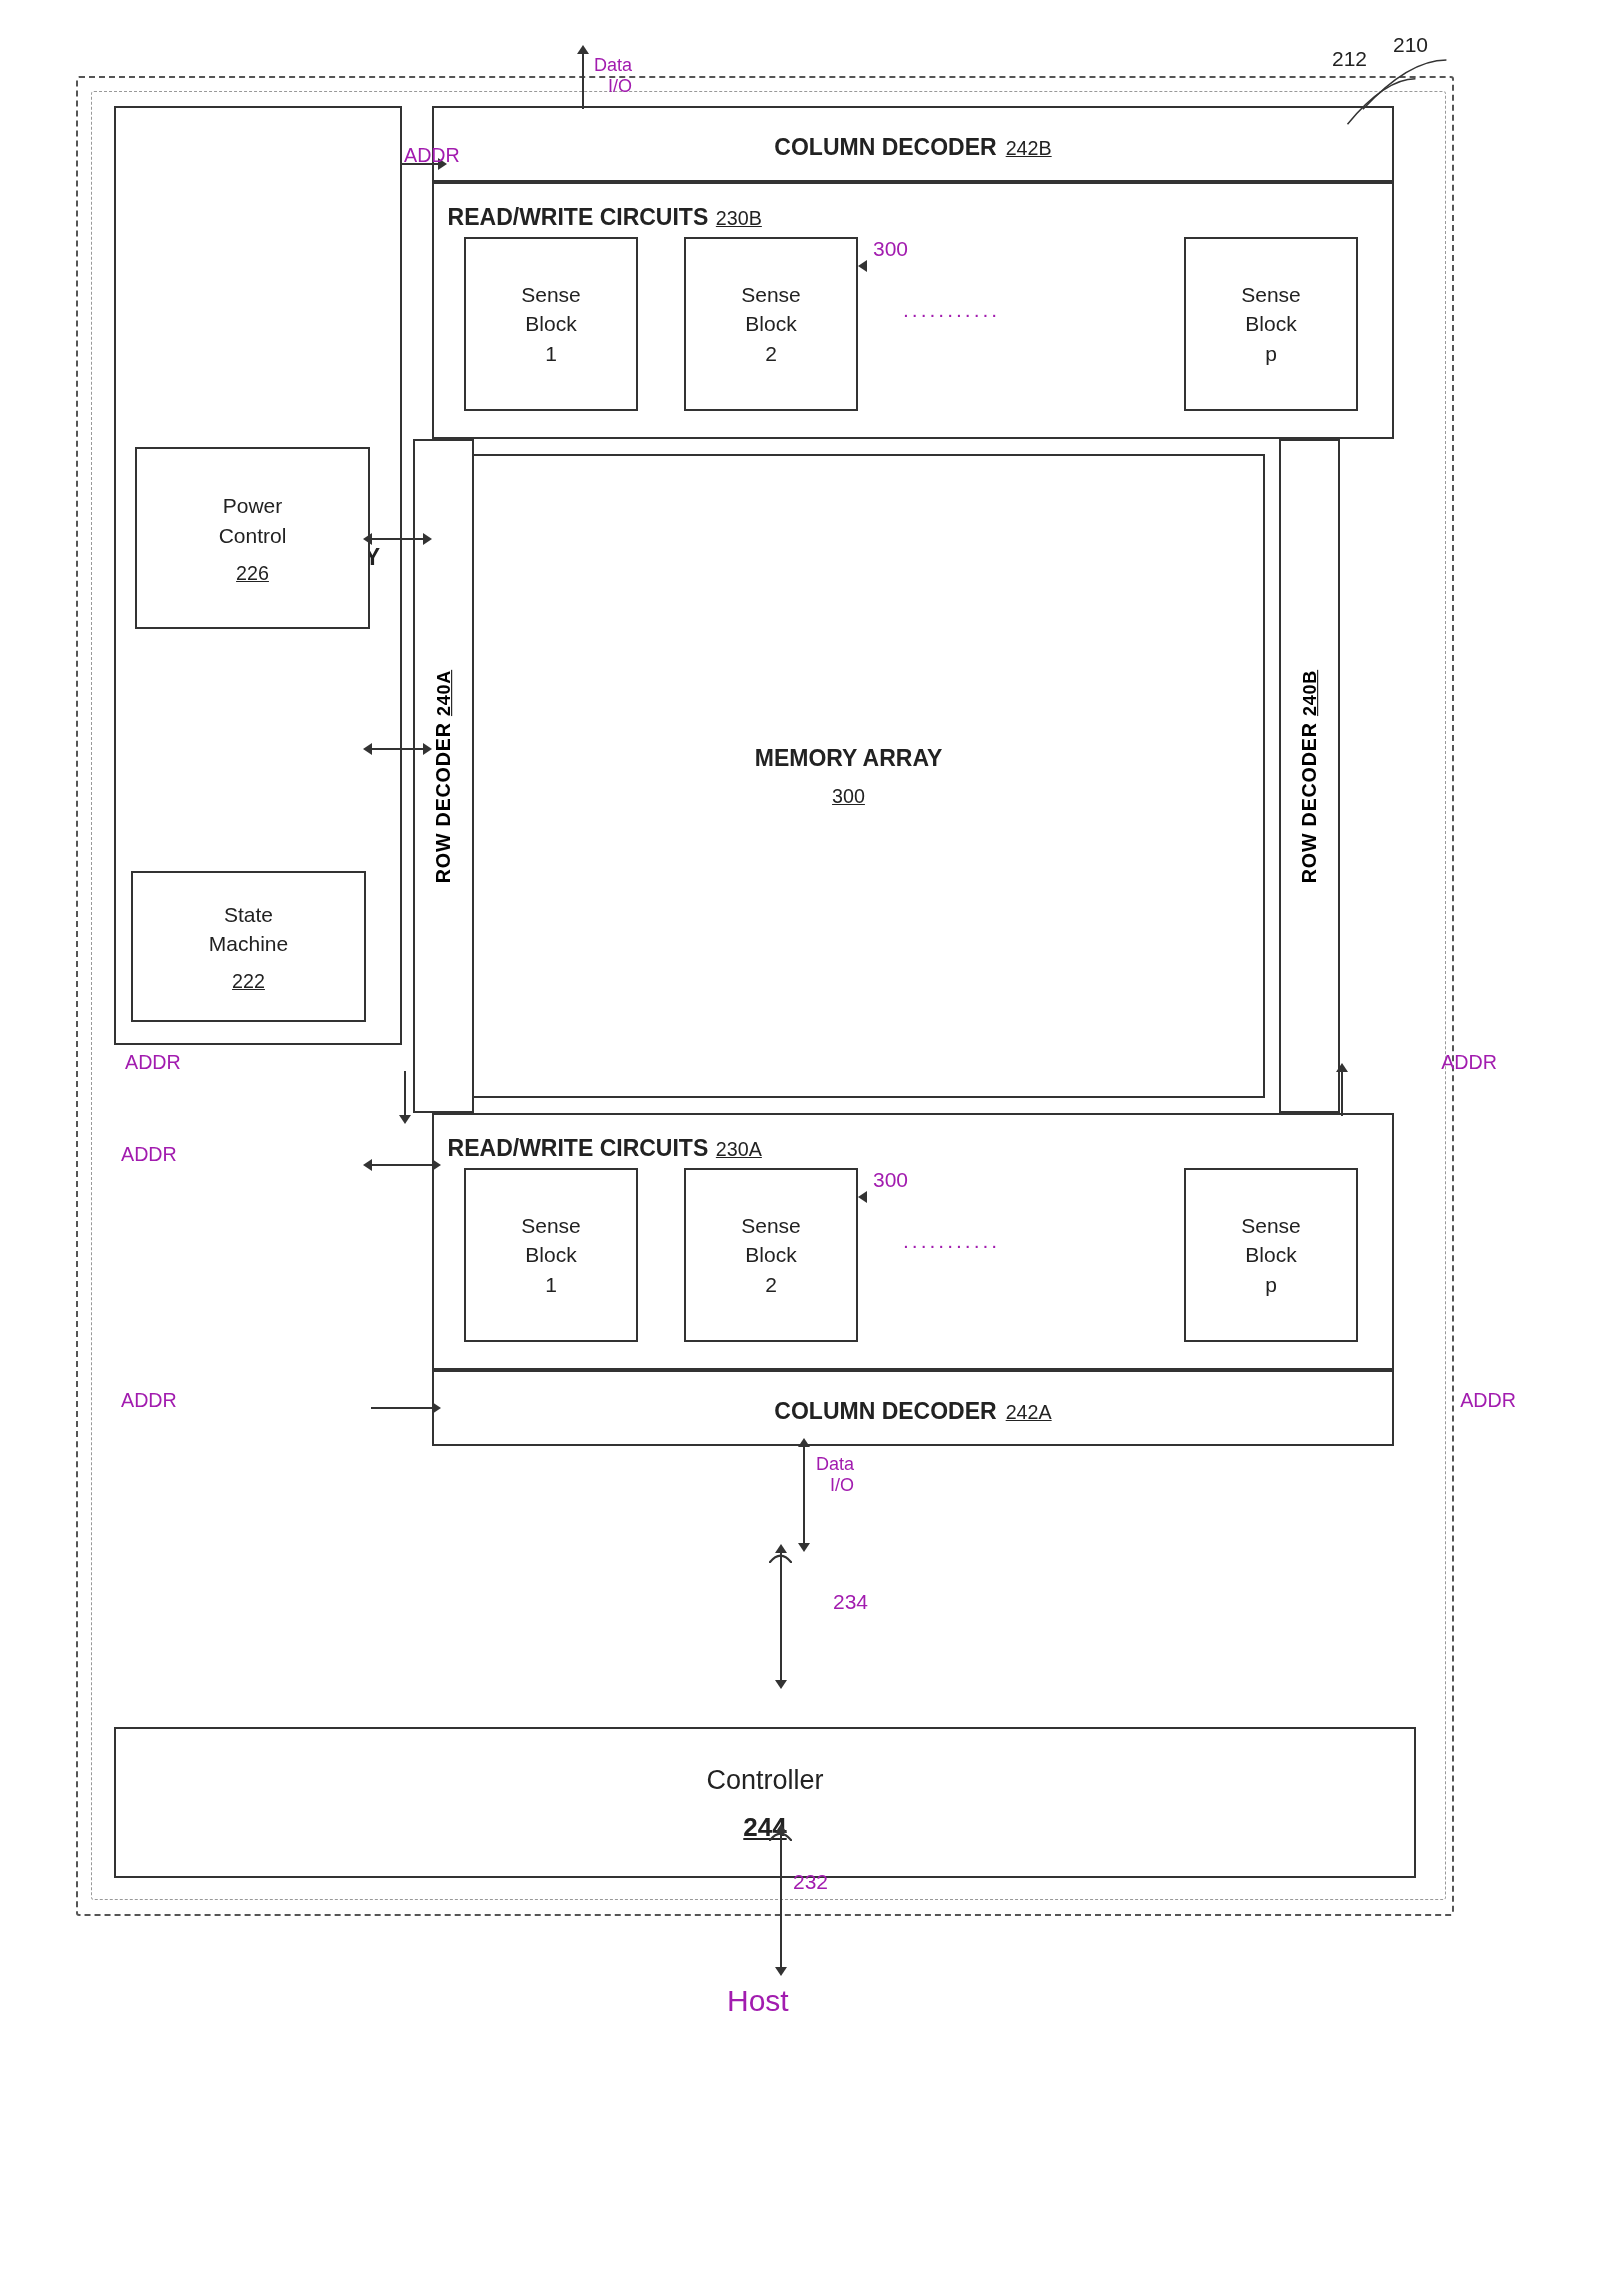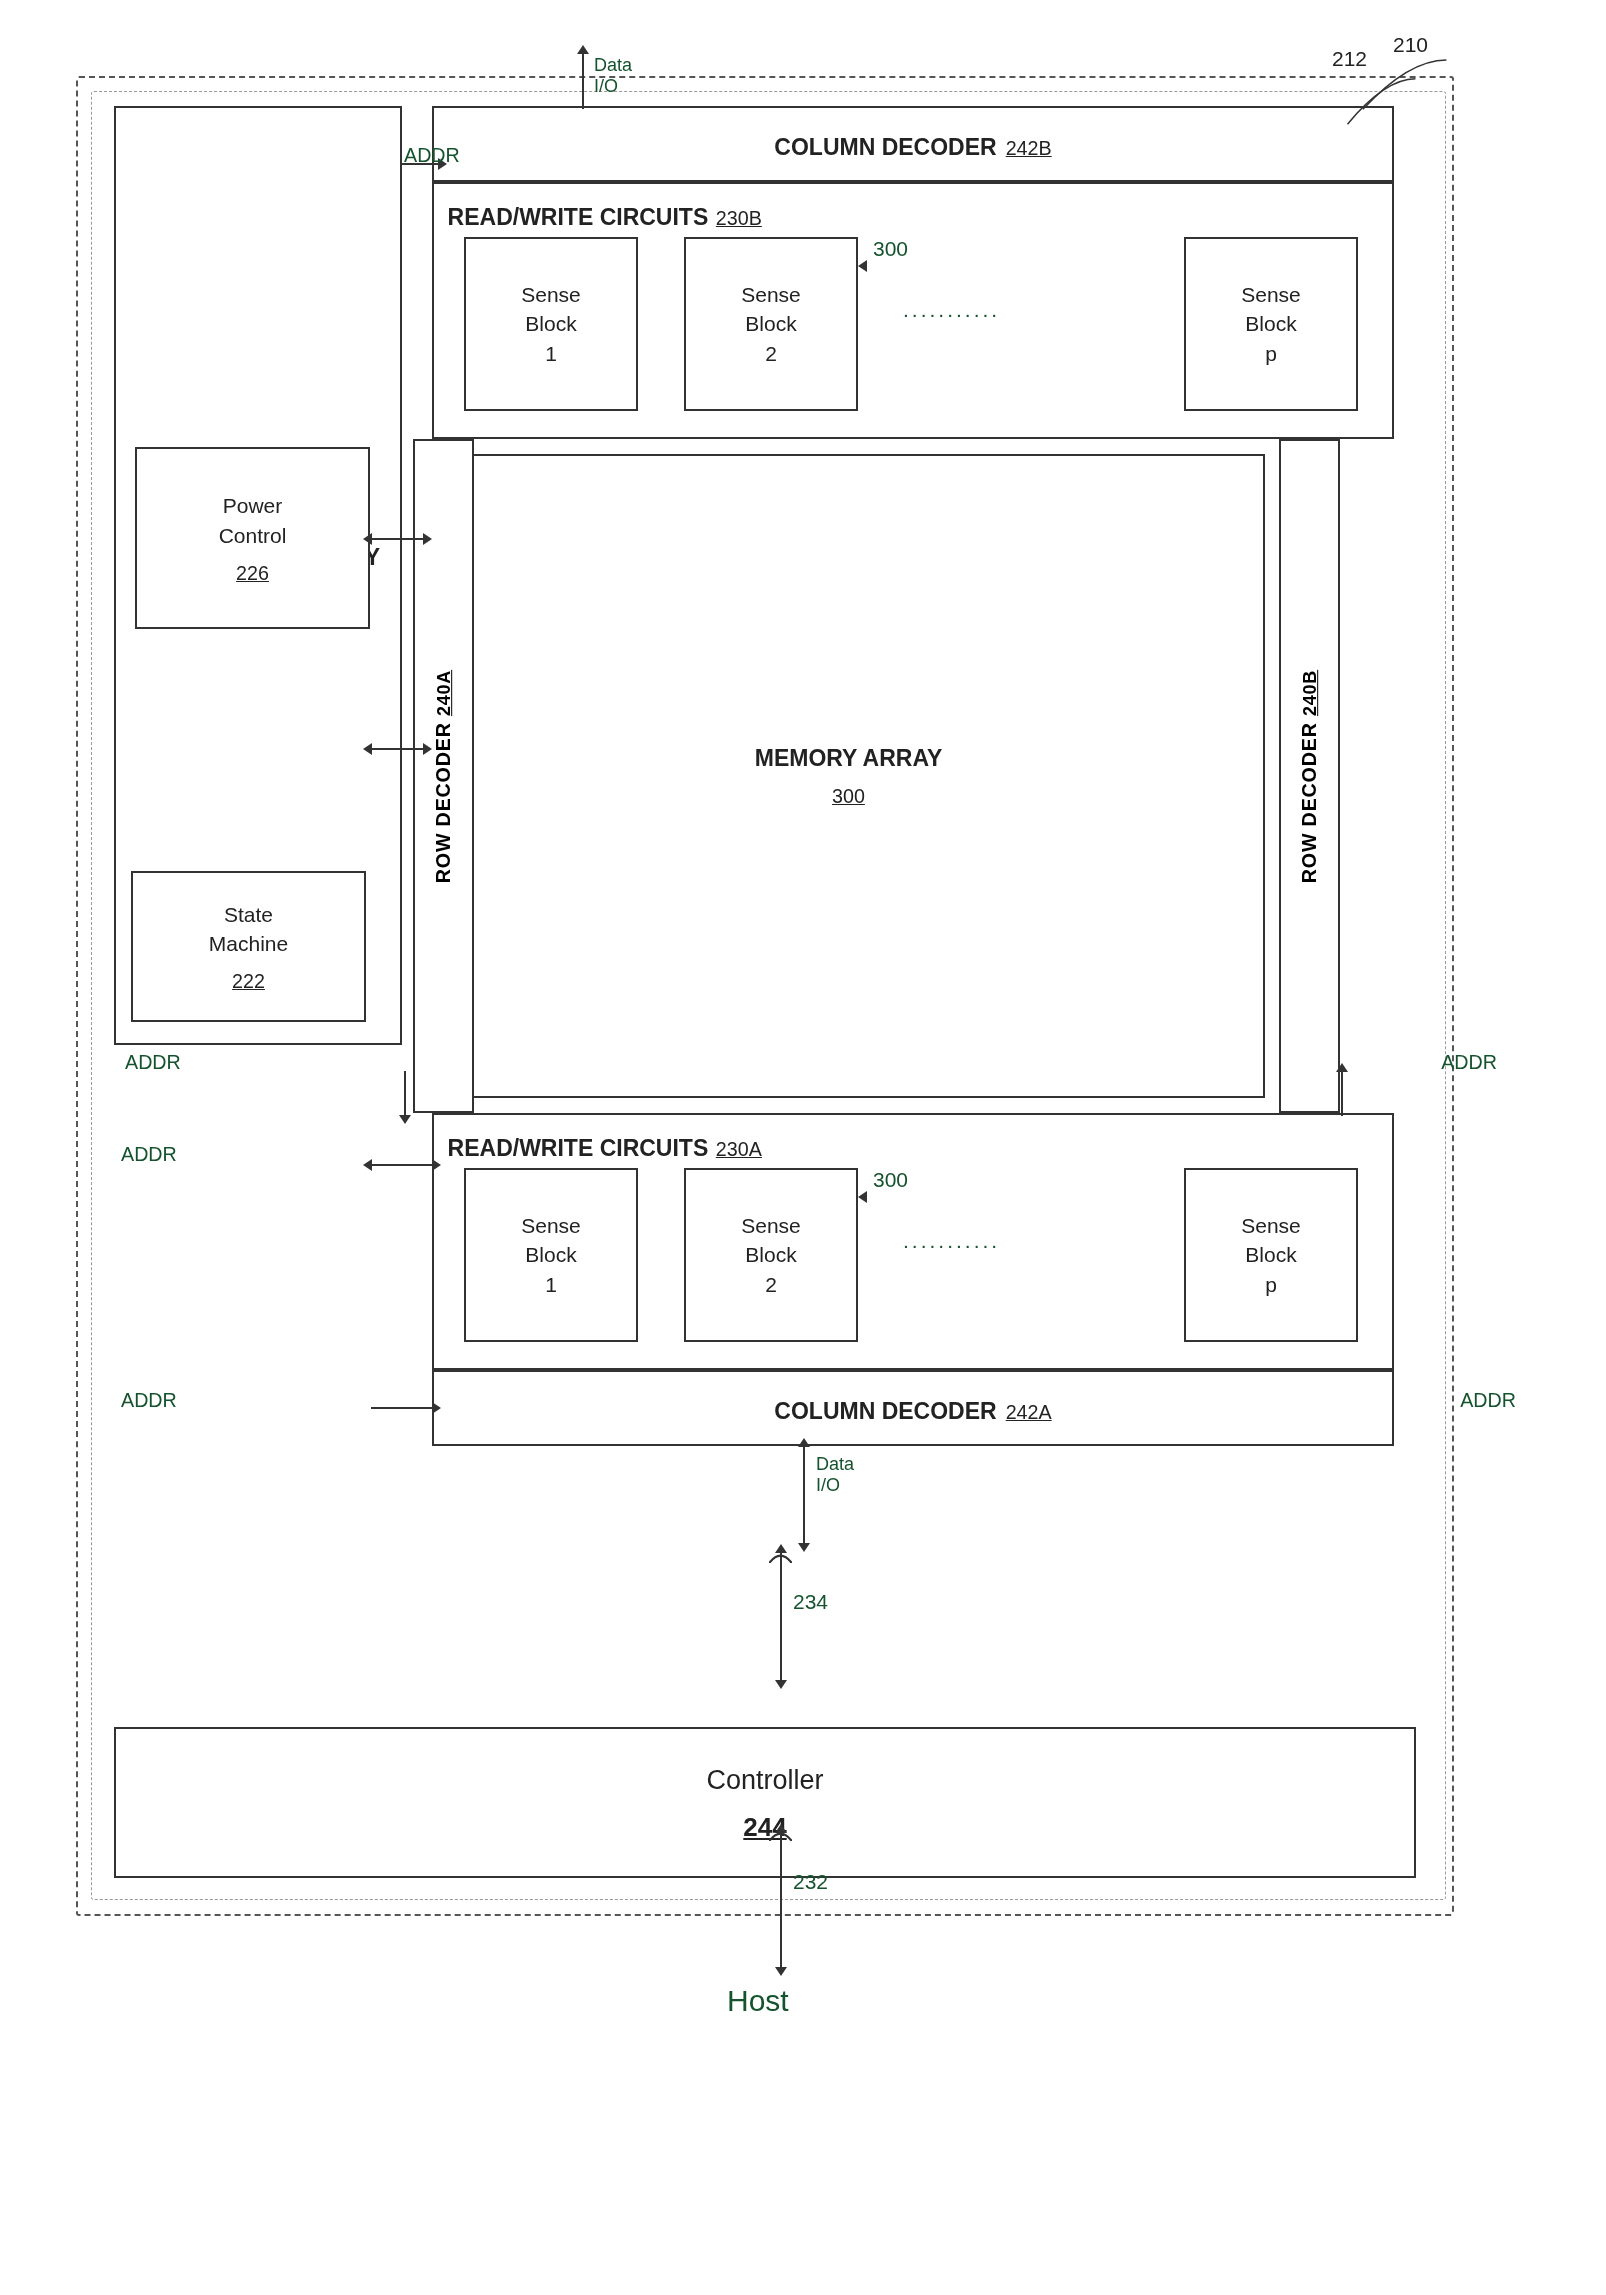--- a/index.html
+++ b/index.html
@@ -178,22 +178,22 @@
       bottom: -7.6px;
       left: 50%;
       transform: translateX(-50%);
       border-left: 6.8px solid transparent;
       border-right: 6.8px solid transparent;
       border-top: 9px solid #333;
     }
     .text-label {
       position: absolute;
       font-size: 19.7px;
-      color: #14532d;
-      text-align: left;
+      color: #a21caf;
+      text-align: right;
     }
     .dots {
       font-size: 21px;
       letter-spacing: 3px;
     }
   </style>
 </head>
 <body>
 
 <div class="page">
@@ -328,21 +328,21 @@
   <div class="text-label" style="top:1389px; left:121px; font-size:19.7px;">ADDR</div>
 
   <div class="text-label" style="top:1051px; right:110px; font-size:19.7px;">ADDR</div>
 
   <div class="text-label" style="top:1389px; right:91px; font-size:19.7px;">ADDR</div>
 
   <div class="arrow-both-v" style="top:1446px; left:803px; height:98px;"></div>
   <div class="text-label" style="top:1454px; left:816px; font-size:18px;">Data<br>I/O</div>
 
   <div class="arrow-both-v" style="top:1552px; left:780px; height:129px;"></div>
-  <div class="text-label" style="top:1590px; left:793px; font-size:21px;">234</div>
+  <div class="text-label" style="top:1590px; left:833px; font-size:21px;">234</div>
 
   <div class="arrow-both-v" style="top:1832px; left:780px; height:136px;"></div>
   <div class="text-label" style="top:1870px; left:793px; font-size:21px;">232</div>
 
   <div class="text-label" style="top:1984px; left:727px; font-size:30px; font-weight:normal;">Host</div>
 
   <svg style="position:absolute; top:1548px; left:769px; width:23px; height:15px;" viewBox="0 0 30 20" width="23" height="15">
     <path d="M0,20 Q15,0 30,20" fill="none" stroke="#333" stroke-width="3"></path>
   </svg>
 

